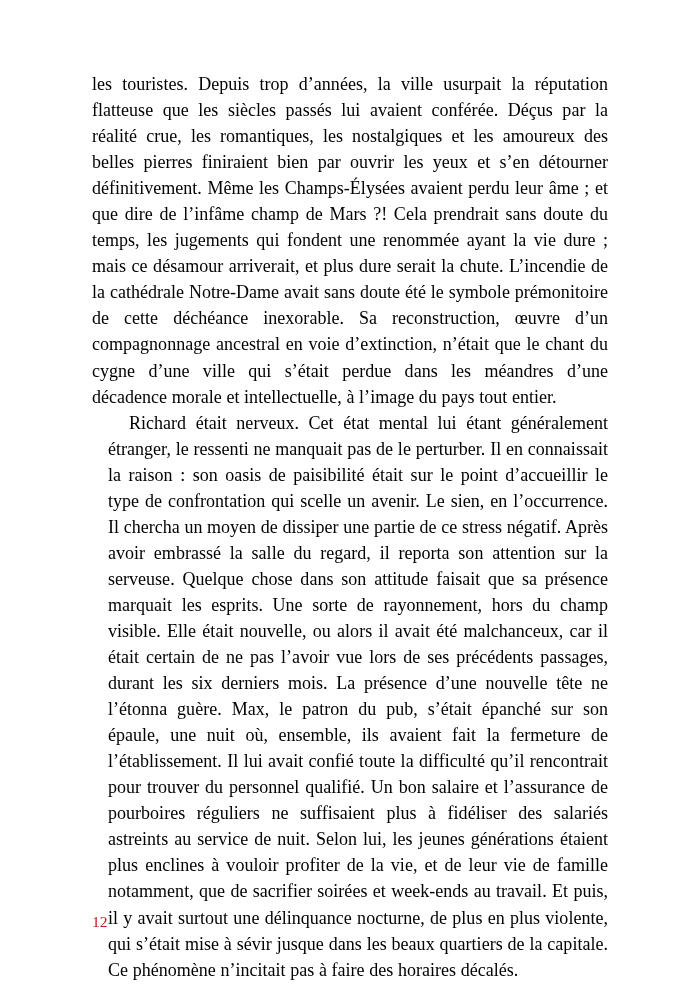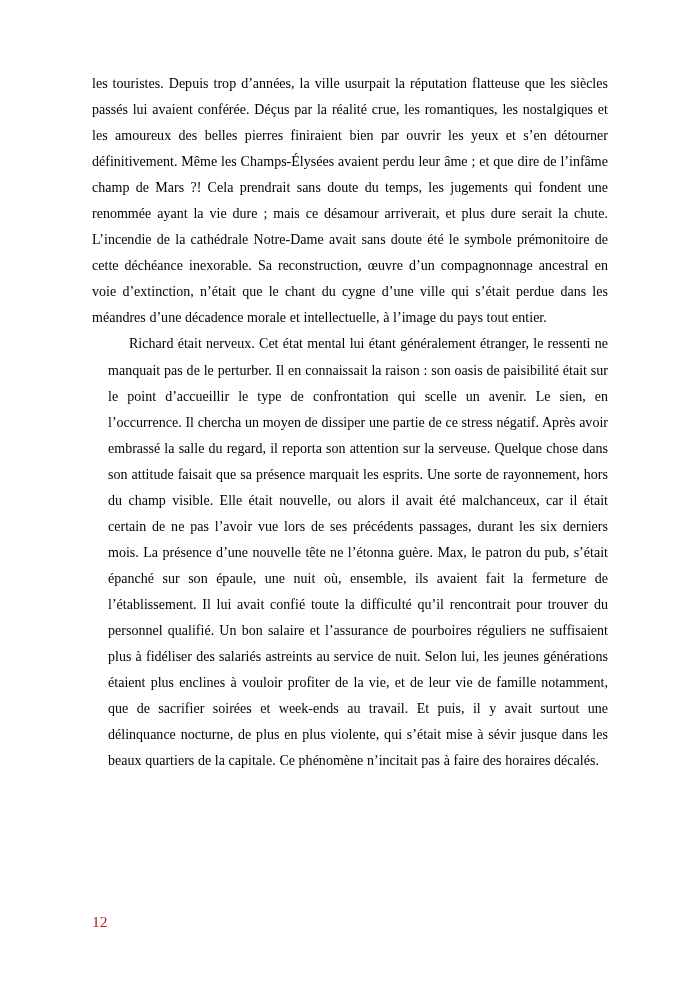--- a/index.html
+++ b/index.html
@@ -29,21 +29,21 @@
     position: absolute;
     left: 92px;
     top: 71px;
     width: 516px;
   }
 
   .para {
     margin: 0;
     text-align: justify;
     text-justify: inter-word;
-    font-size: 14px;
+    font-size: 18px;
     line-height: 26.05px;
     letter-spacing: 0.02px;
     word-spacing: 0.1px;
     hyphens: none;
     -webkit-hyphens: none;
   }
 
   .para.indent {
     text-indent: 21px;
   }

